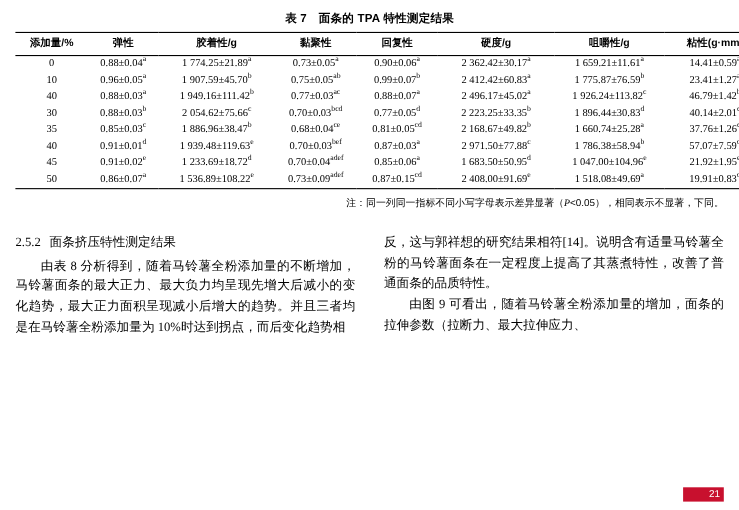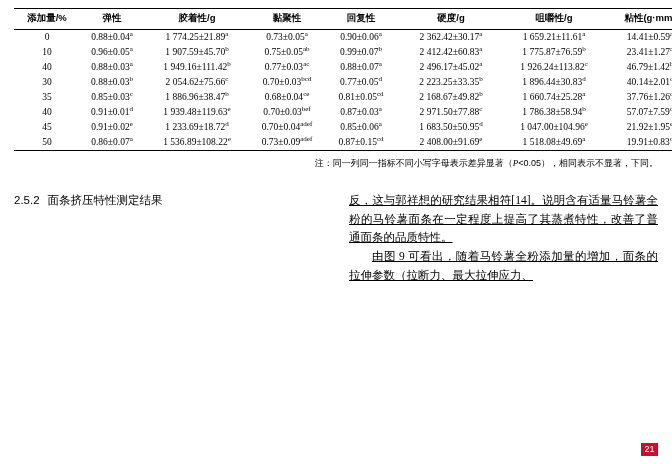--- a/index.html
+++ b/index.html
@@ -76,58 +76,59 @@
     gap: 26px;
     margin-top: 22px;
     width: 644px;
   }
   .col {
     width: 309px;
     font-size: 11.5px;
     line-height: 1.62;
   }
   .sec-head {
-    font-family: Liberation Sans, sans-serif;
+    font-family: Liberation Serif, serif;
     font-size: 11.5px;
     margin: 0 0 2px 0;
     line-height: 1.62;
   }
   .sec-head .num {
     margin-right: 8px;
   }
   p.para {
     margin: 0;
     text-indent: 23px;
     text-align: justify;
     font-size: 11.5px;
     line-height: 1.62;
-    text-decoration: underline;
   }
   .sec-head.second {
     margin-top: 1px;
   }
   .page-num {
     position: absolute;
     right: 14px;
     bottom: 8px;
     width: 17px;
     height: 13px;
     background: #c8102e;
     color: #ffffff;
     font-family: "Liberation Sans", sans-serif;
     font-size: 9px;
     line-height: 13px;
     text-align: center;
+    padding-left: 20px;
   }
 </style>
 </head>
 <body>
 
 <div class="page">
 
+  <div class="table-title">表 7　面条的 TPA 特性测定结果</div>
 
   <table class="tpa">
     <thead>
       <tr>
         <th style="width:64px">添加量/%</th>
         <th style="width:62px">弹性</th>
         <th style="width:104px">胶着性/g</th>
         <th style="width:72px">黏聚性</th>
         <th style="width:72px">回复性</th>
         <th style="width:104px">硬度/g</th>
@@ -222,20 +223,21 @@
   <div class="note">
     <span>注：同一列同一指标不同小写字母表示差异显著（</span><i>P</i><span id="note-suffix">&lt;0.05），相同表示不显著，下同。</span>
   </div>
 
   <div class="body-cols">
 
     <div class="col">
       <div class="sec-head">
         <span class="num">2.5.2</span><span>面条挤压特性测定结果</span>
       </div>
+      <p class="para">由表 8 分析得到，随着马铃薯全粉添加量的不断增加，马铃薯面条的最大正力、最大负力均呈现先增大后减小的变化趋势，最大正力面积呈现减小后增大的趋势。并且三者均是在马铃薯全粉添加量为 10%时达到拐点，而后变化趋势相</p>
     </div>
 
     <div class="col">
       <p class="para" style="text-indent:0">反，这与郭祥想的研究结果相符[14]。说明含有适量马铃薯全粉的马铃薯面条在一定程度上提高了其蒸煮特性，改善了普通面条的品质特性。</p>
       <p class="para">由图 9 可看出，随着马铃薯全粉添加量的增加，面条的拉伸参数（拉断力、最大拉伸应力、</p>
     </div>
 
   </div>
 
   <div class="page-num">21</div>

